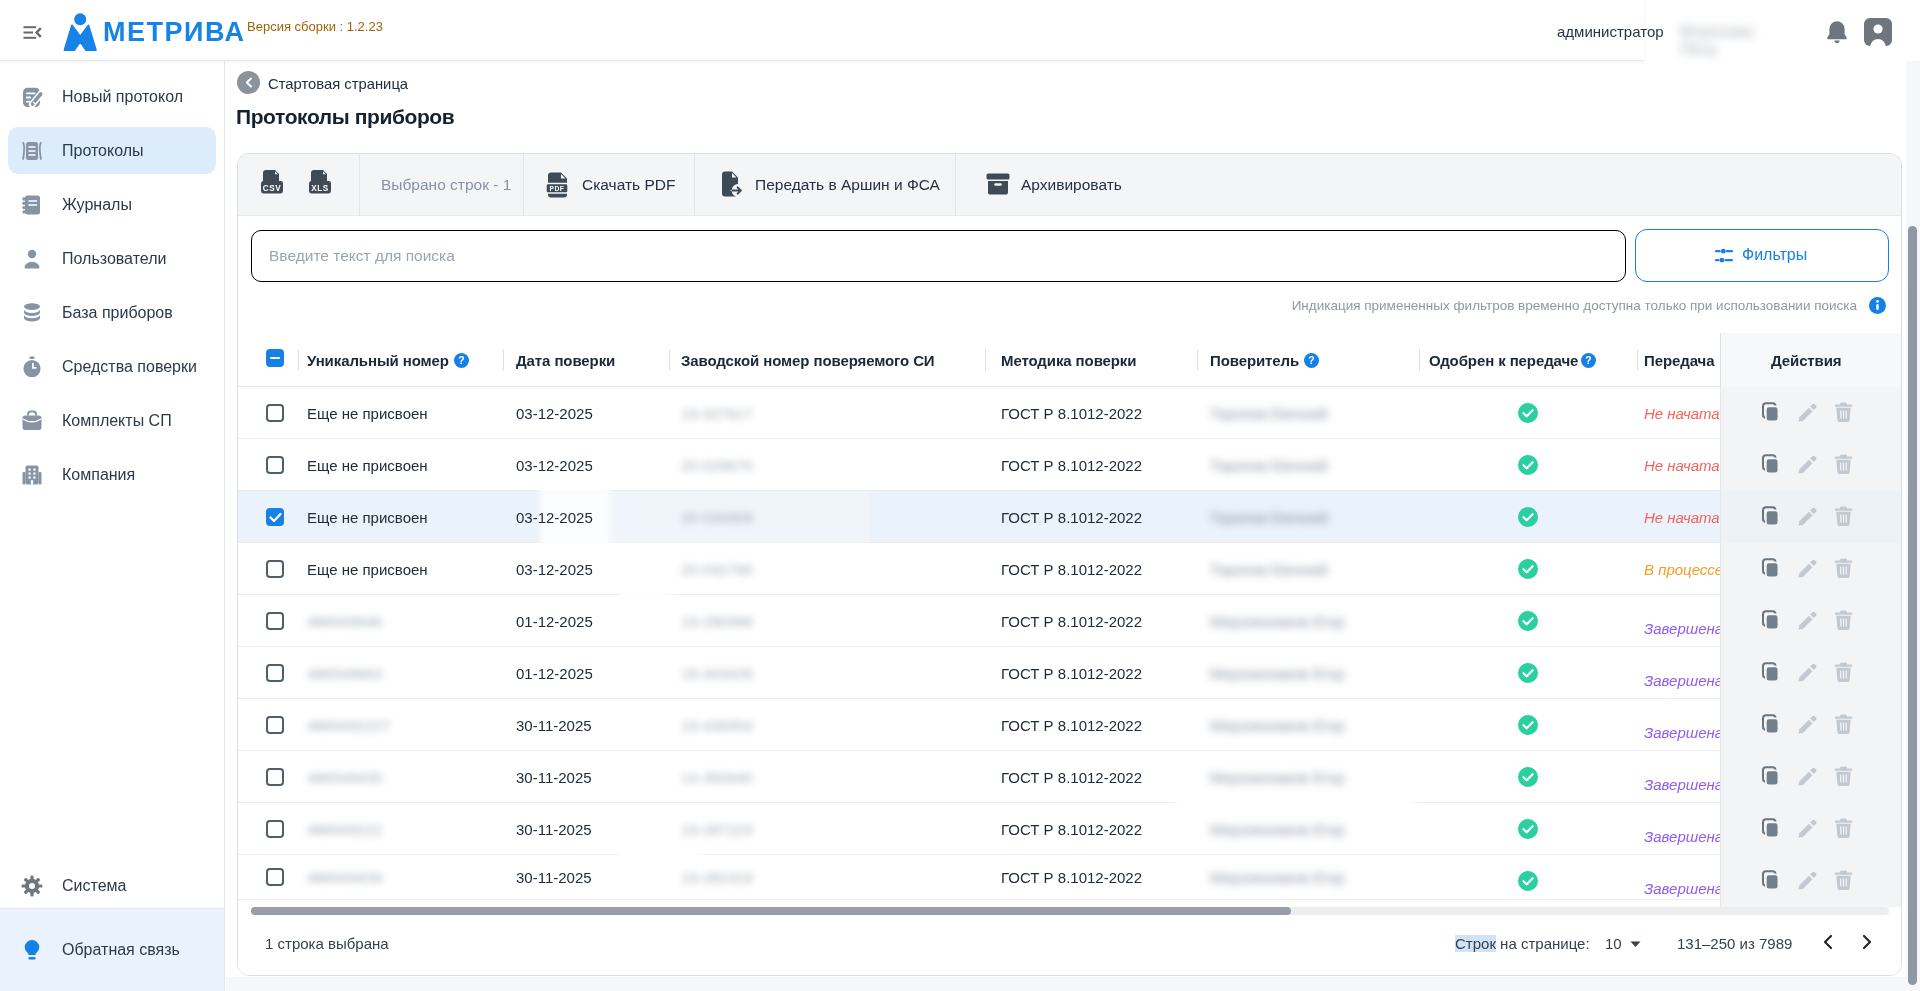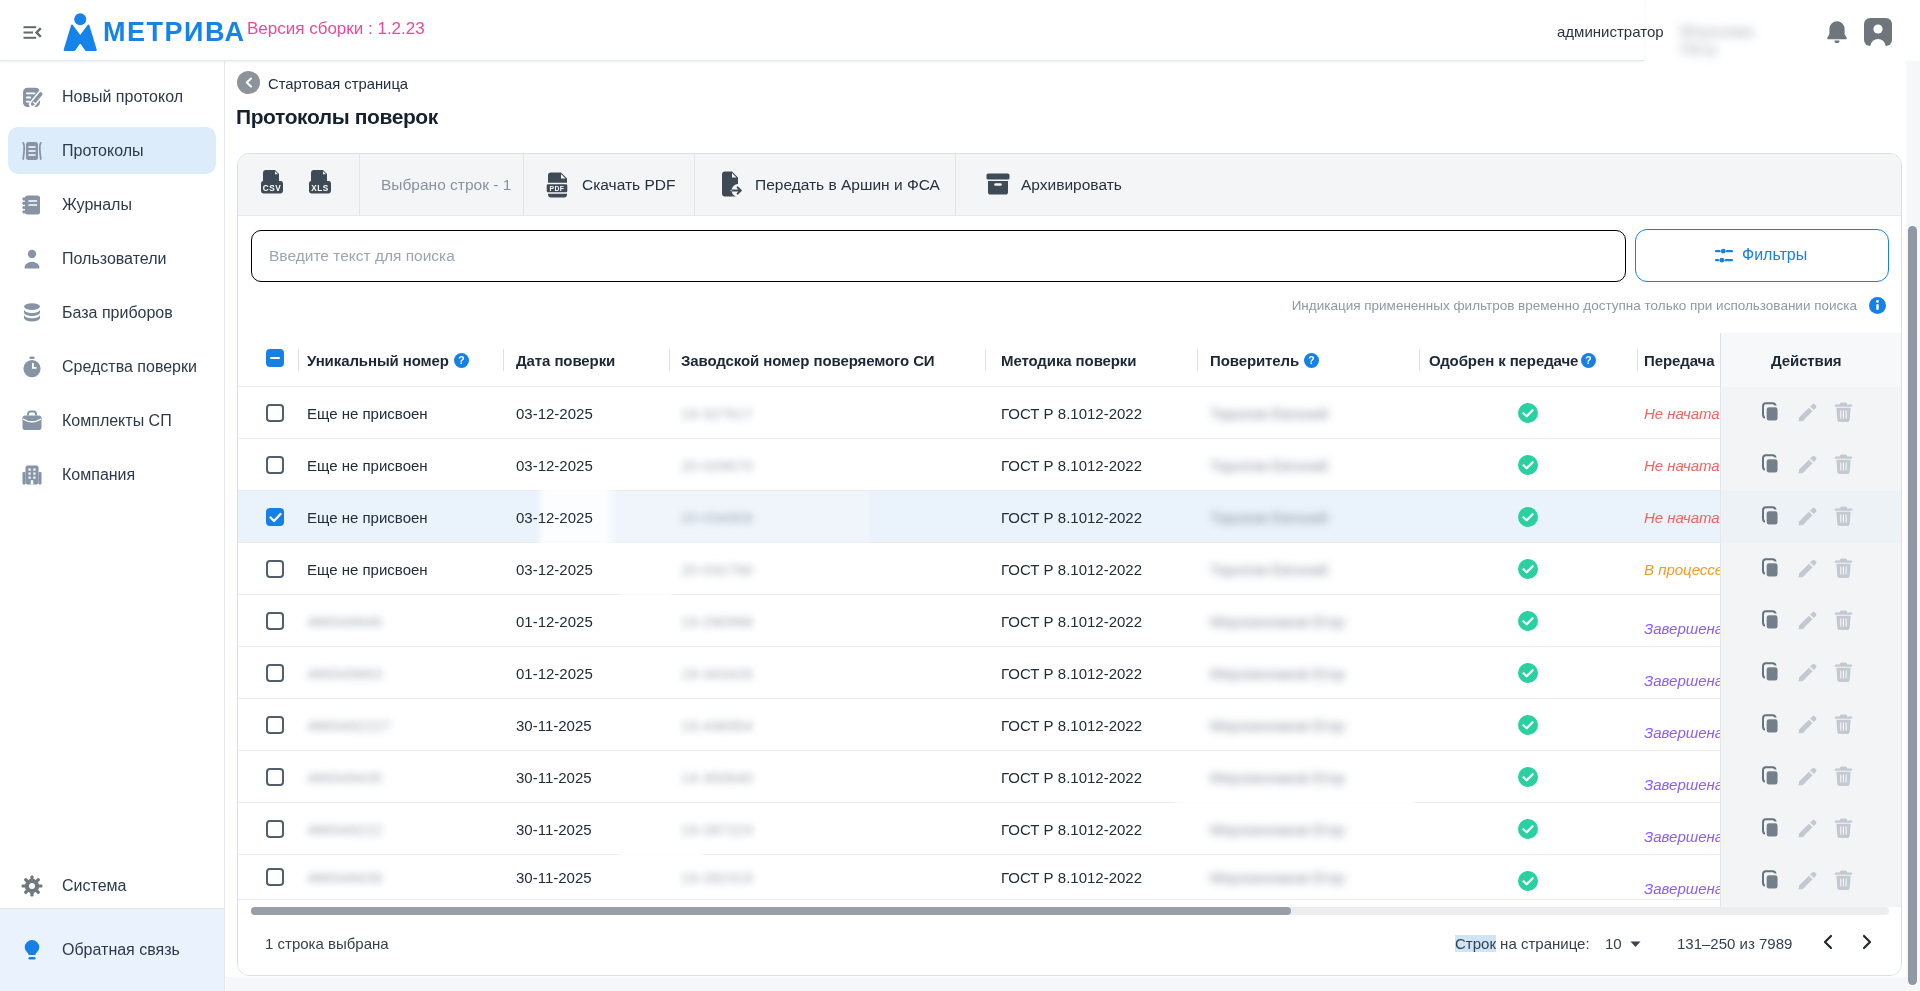--- a/index.html
+++ b/index.html
@@ -5,21 +5,21 @@
 <style>
 * { margin:0; padding:0; box-sizing:border-box; }
 html,body { width:1920px; height:991px; overflow:hidden; background:#fff;
   font-family:"Liberation Sans", sans-serif; }
 .abs { position:absolute; }
 
 #header { position:absolute; left:0; top:0; width:1644px; height:61px; background:#fff;
   border-bottom:1px solid #e3e6ea; box-shadow:0 1px 3px rgba(40,50,60,.07); z-index:30; }
 #logo-text { position:absolute; left:103px; top:17px; font-size:27px; font-weight:bold;
   color:#1583e8; letter-spacing:1.5px; }
-#version { position:absolute; left:247px; top:19px; font-size:17px; color:#ec4899; }
+#version { position:absolute; left:247px; top:19px; font-size:13px; color:#a16207; }
 #admin { position:absolute; left:1557px; top:23px; font-size:15px; color:#2a3644; }
 #uname { position:absolute; left:1680px; top:23px; font-size:16px; color:#8d979f;
   filter:blur(5px); opacity:.75; }
 
 #sidebar { position:absolute; left:0; top:61px; width:225px; height:930px; background:#fff;
   border-right:1px solid #e4e7eb; z-index:20; }
 .sitem { position:absolute; left:0; width:225px; height:54px; }
 .sitem .sic { position:absolute; left:21px; top:16px; }
 .sitem .stx { position:absolute; left:62px; top:50%; transform:translateY(-50%);
   font-size:16px; color:#2d3a4a; white-space:nowrap; }
@@ -265,21 +265,21 @@
     <div class="stx">Обратная связь</div>
   </div>
 </div>
 <div id="main">
   <div id="crumbcircle">
     <svg class="abs" style="left:6.5px;top:6px" width="10" height="11" viewBox="0 0 10 11">
       <path d="M7 1.5 L2.8 5.5 L7 9.5" fill="none" stroke="#fff" stroke-width="2" stroke-linecap="round" stroke-linejoin="round"></path>
     </svg>
   </div>
   <div id="crumbtext">Стартовая страница</div>
-  <div id="pagetitle">Протоколы поверок</div>
+  <div id="pagetitle">Протоколы приборов</div>
 </div>
 <div id="card">
   <div id="toolbar">
     <svg class="abs" style="left:20px;top:15px" width="28" height="26" viewBox="0 0 28 26">
       <path d="M7 1 h10 l4 4 v8 h-16 v-9 a3 3 0 0 1 3 -3 z M17 2.2 v3 h3 z" fill="#3e4a56" fill-rule="evenodd"></path>
       <rect x="3" y="12" width="22" height="12.5" rx="2.4" fill="#3e4a56"></rect>
       <text x="14" y="21.6" text-anchor="middle" font-family="Liberation Sans, sans-serif" font-size="8.2" font-weight="bold" fill="#fff" letter-spacing=".6">CSV</text>
     </svg>
     <svg class="abs" style="left:68px;top:15px" width="28" height="26" viewBox="0 0 28 26">
       <path d="M7 1 h10 l4 4 v8 h-16 v-9 a3 3 0 0 1 3 -3 z M17 2.2 v3 h3 z" fill="#3e4a56" fill-rule="evenodd"></path>

